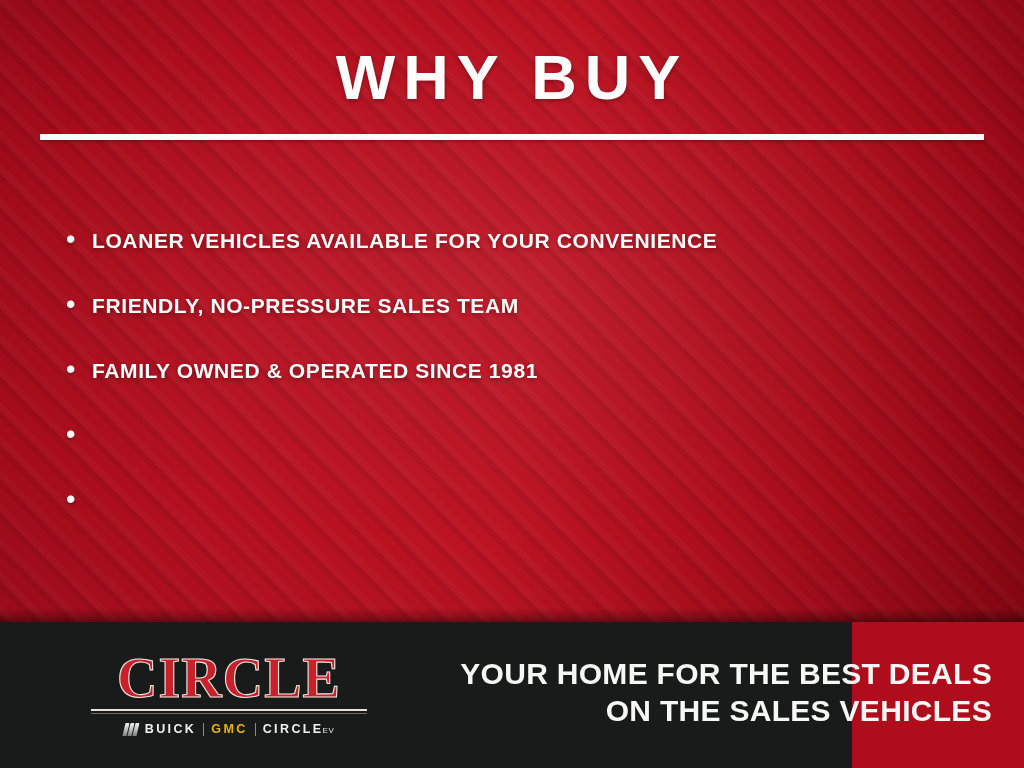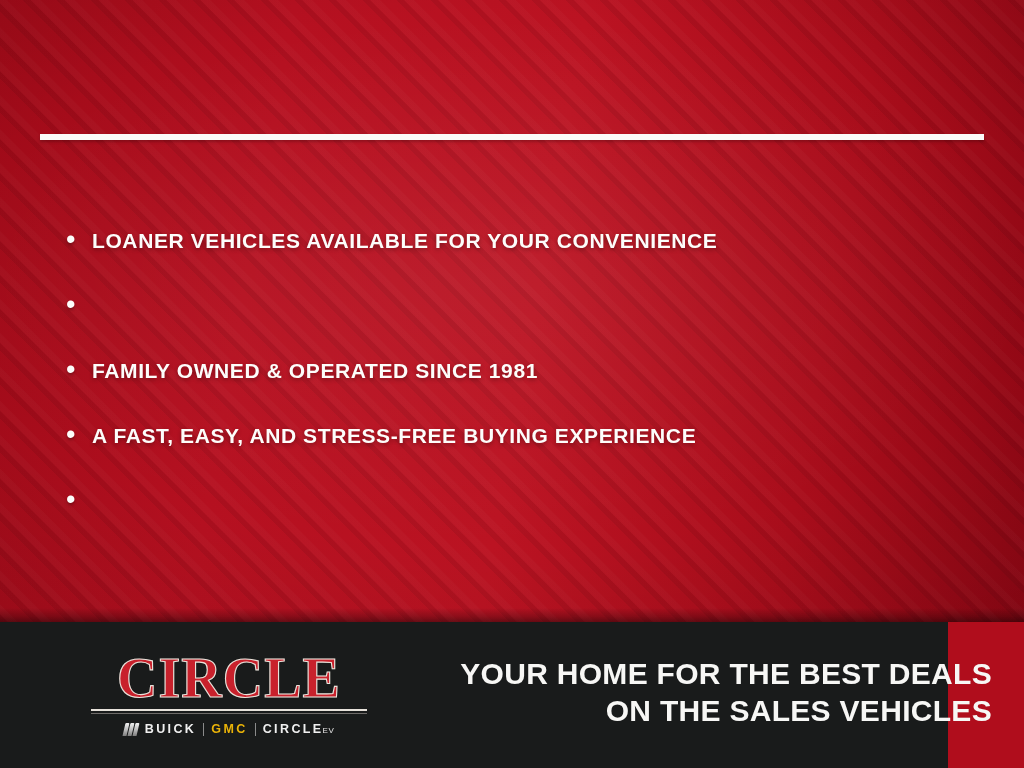--- a/index.html
+++ b/index.html
@@ -116,21 +116,21 @@
     line-height: 34px;
     white-space: nowrap;
     text-shadow: 0 2px 4px rgba(0,0,0,0.30);
   }
 
   
   .footer {
     position: absolute;
     left: 0;
     top: 622px;
-    width: 948px;
+    width: 852px;
     height: 146px;
     background: #191b1b;
   }
 
   .logo-block {
     position: absolute;
     left: 88px;
     top: 28px;
     width: 282px;
   }
@@ -230,41 +230,42 @@
 </style>
 </head>
 <body>
 
 <div id="slide">
 
   <div class="hero"></div>
   <div class="hero-vignette"></div>
   <div class="hero-bottom-edge"></div>
 
+  <div class="title">WHY BUY</div>
   <div class="title-rule"></div>
 
   <div class="bullets">
 
     <div class="bullet-row">
       <span class="bullet-dot">•</span>
       <span class="bullet-text">LOANER VEHICLES AVAILABLE FOR YOUR CONVENIENCE</span>
     </div>
 
     <div class="bullet-row">
       <span class="bullet-dot">•</span>
+      <span class="bullet-text">FRIENDLY, NO-PRESSURE SALES TEAM</span>
     </div>
 
     <div class="bullet-row">
       <span class="bullet-dot">•</span>
       <span class="bullet-text">FAMILY OWNED &amp; OPERATED SINCE 1981</span>
     </div>
 
     <div class="bullet-row">
       <span class="bullet-dot">•</span>
-      <span class="bullet-text">A FAST, EASY, AND STRESS-FREE BUYING EXPERIENCE</span>
     </div>
 
     <div class="bullet-row">
       <span class="bullet-dot">•</span>
     </div>
 
   </div>
 
   <div class="footer">
 

